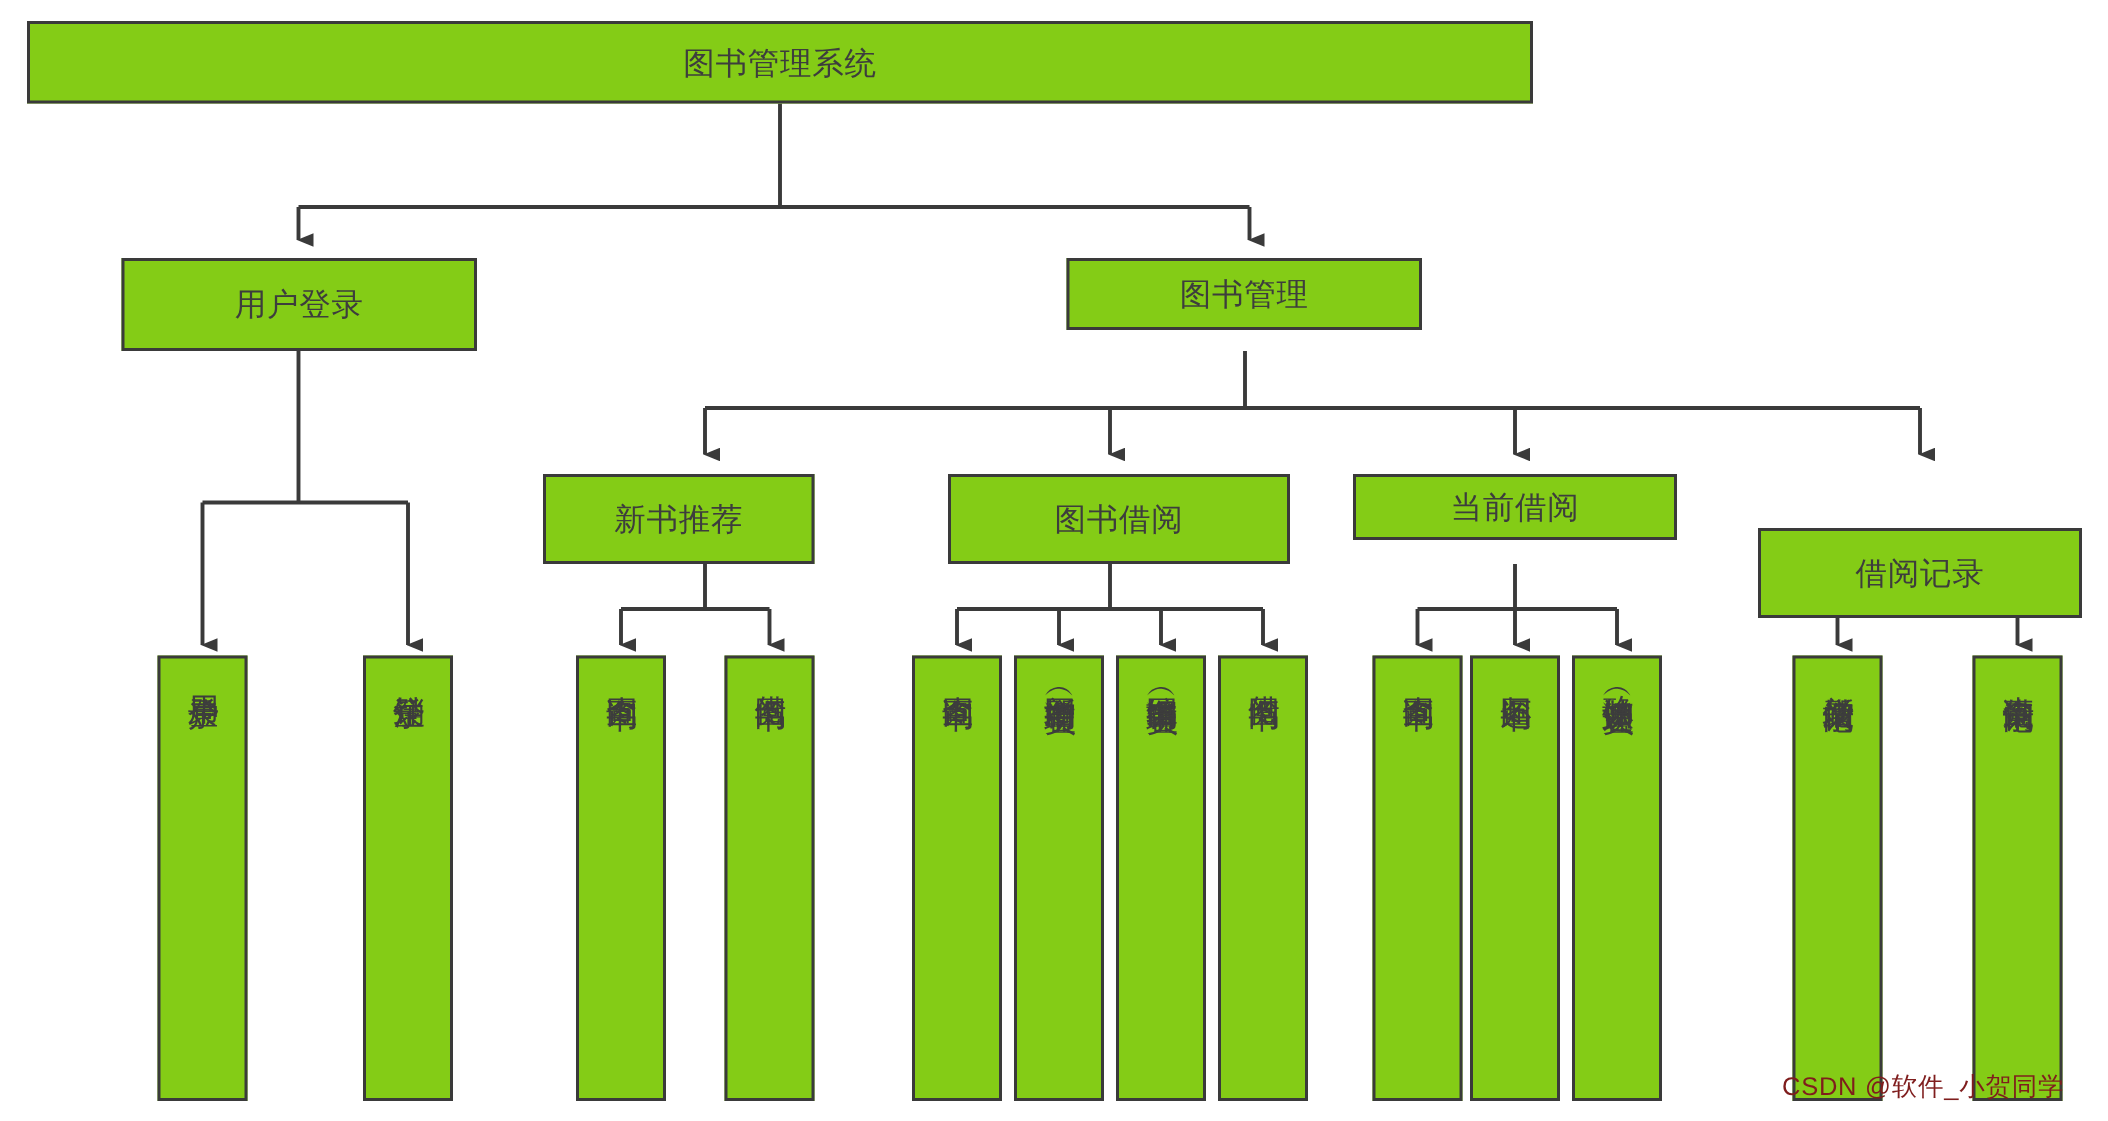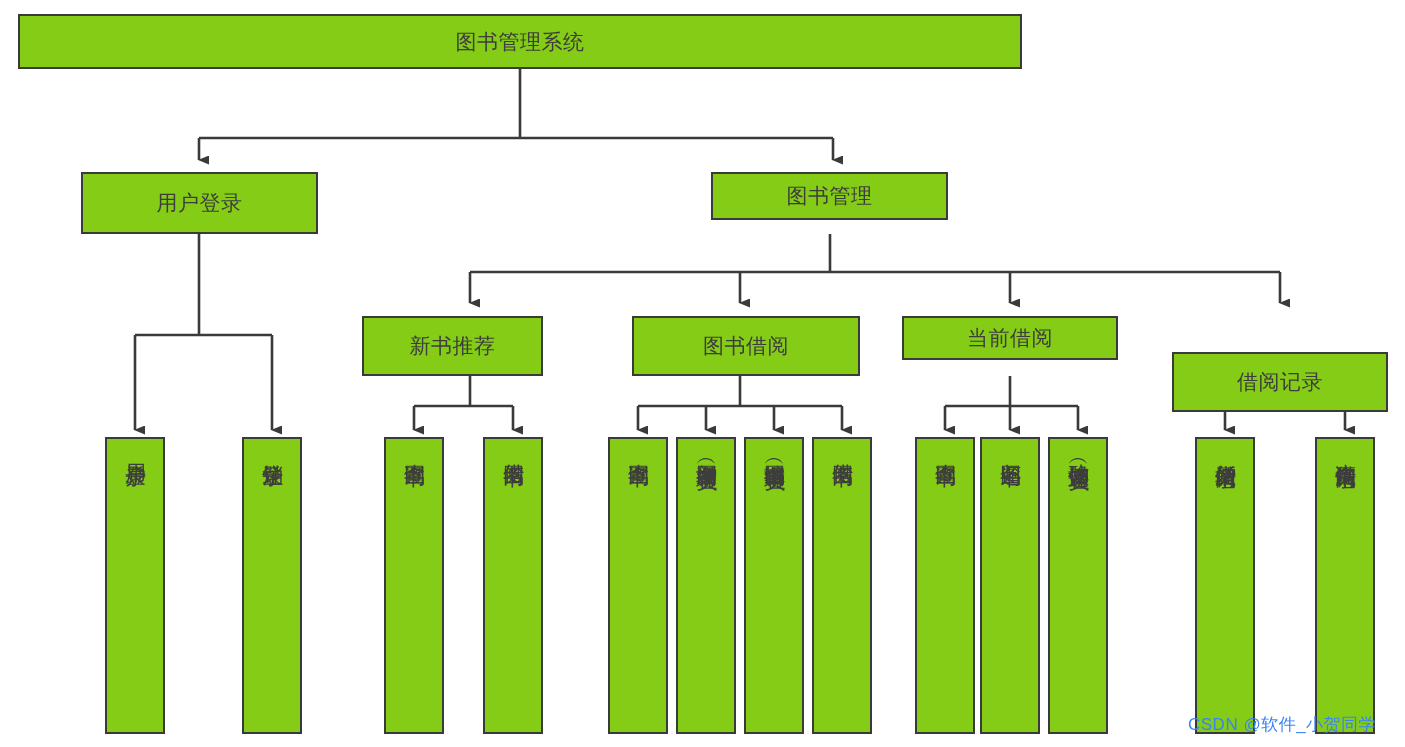--- a/index.html
+++ b/index.html
@@ -51,21 +51,21 @@
     line-height: 1.30;
     letter-spacing: 1px;
     color: #3d3d3d;
     white-space: nowrap;
   }
   .watermark {
     position: absolute;
     left: 1188px;
     top: 713px;
     font-size: 17px;
-    color: #3b82f6;
+    color: #7f1d1d;
     white-space: nowrap;
     letter-spacing: 0.5px;
   }
 </style>
 </head>
 <body>
 
 <div id="stage">
 
   <svg id="wires" viewBox="0 0 1405 747" xmlns="http://www.w3.org/2000/svg">

